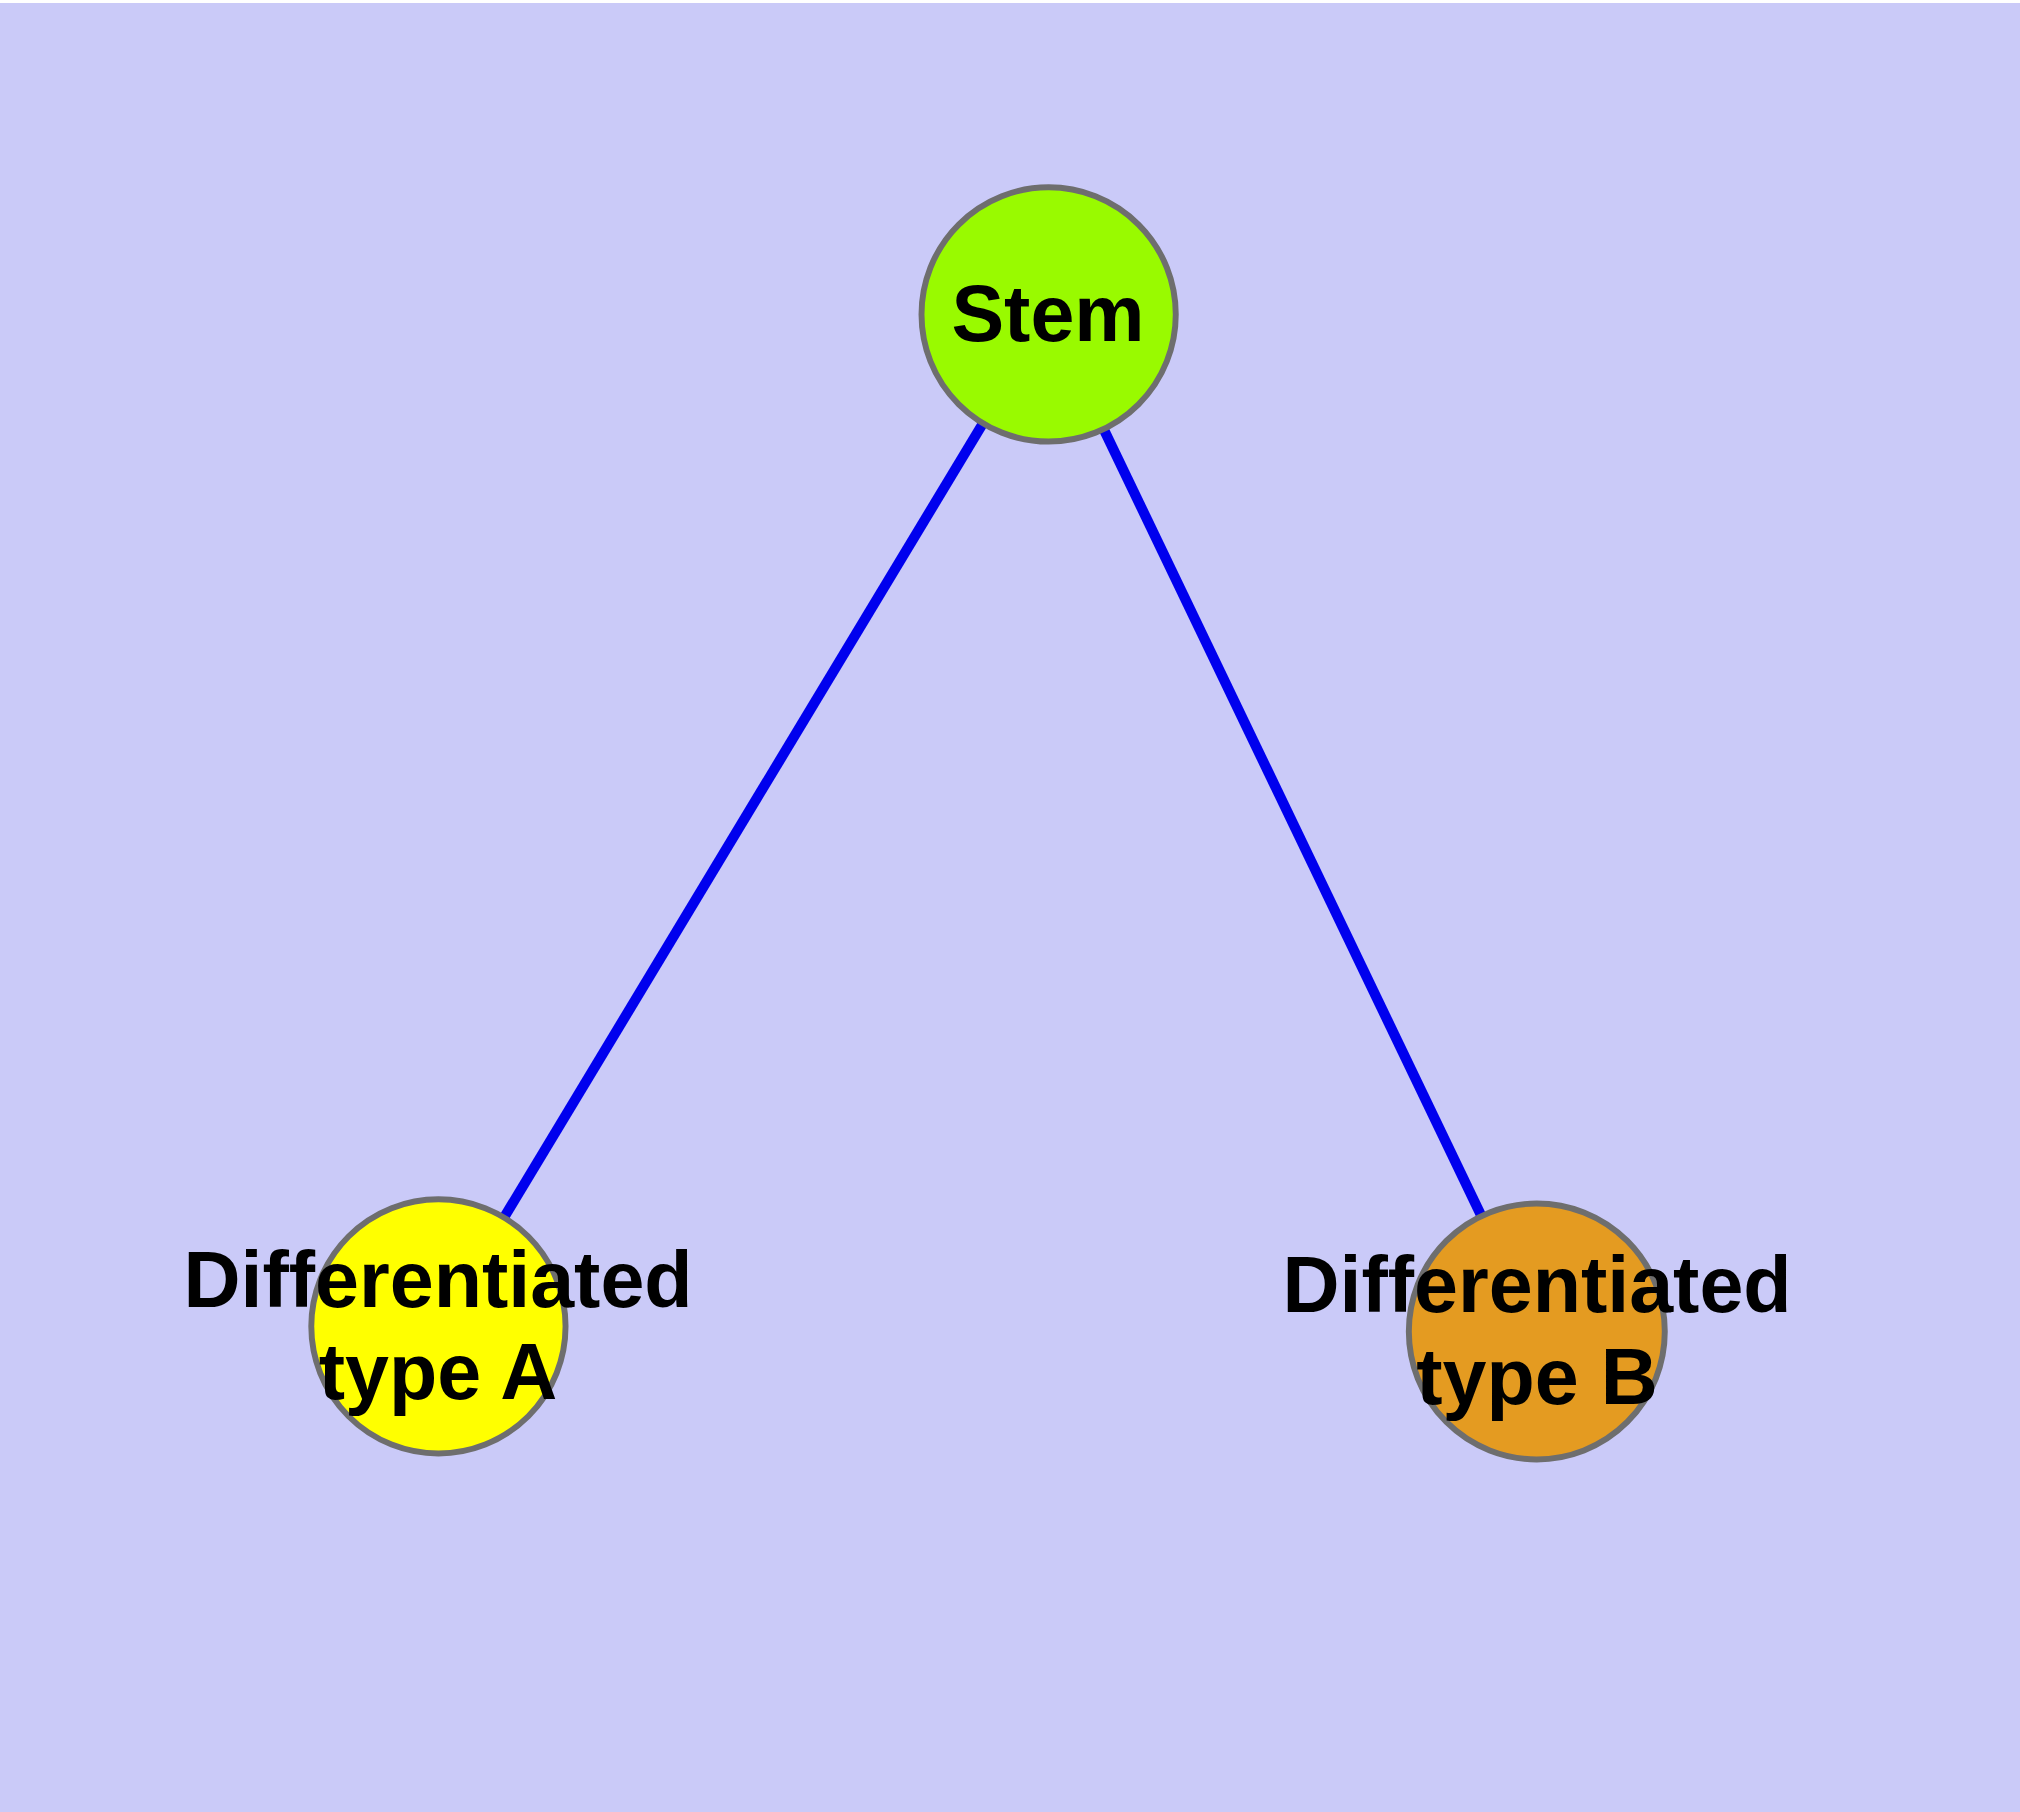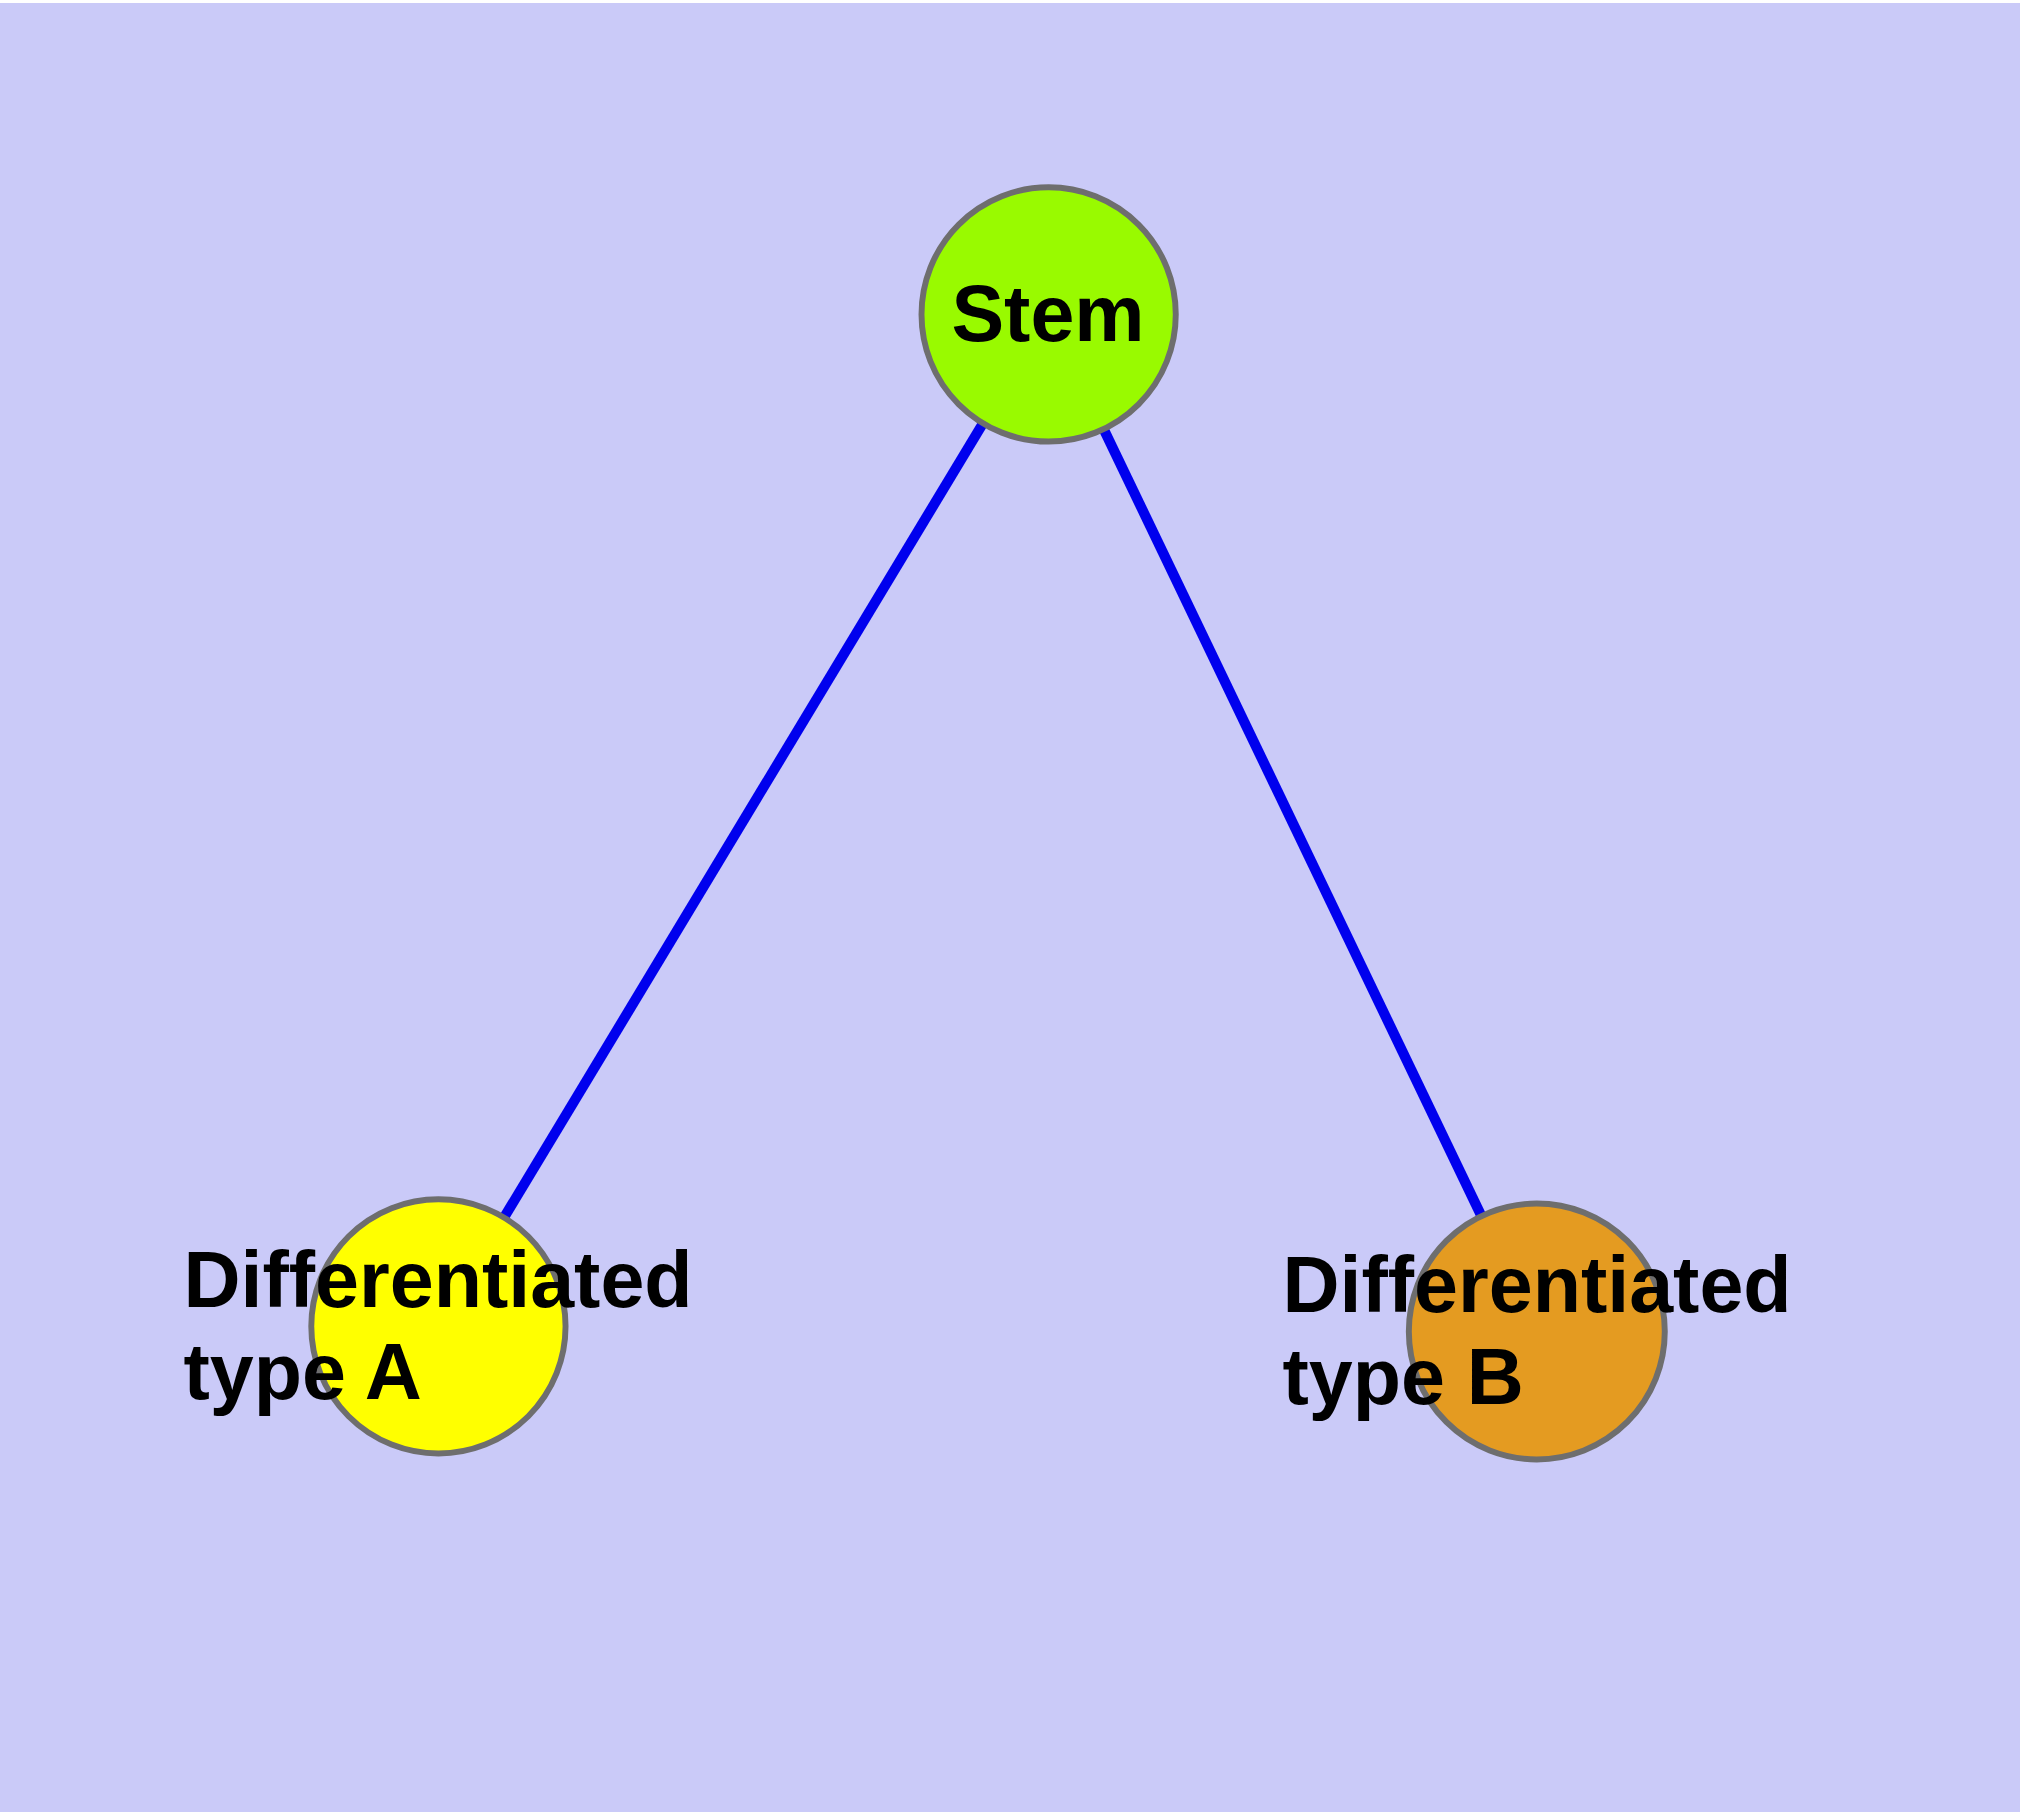--- a/index.html
+++ b/index.html
@@ -34,20 +34,21 @@
     height: 1812px;
     z-index: 2;
     pointer-events: none;
   }
   .node-label {
     position: absolute;
     transform: translate(-50%, -50%);
     font-weight: bold;
     font-size: 79px;
     line-height: 92px;
+    text-align: center;
     white-space: pre-line;
   }
 </style>
 </head>
 <body>
 
 <div id="canvas" style="background: rgb(202, 202, 248);">
   <div id="top-strip" style="background: rgb(255, 255, 255);"></div>
   <svg id="graph" viewBox="0 0 2384 2138" xmlns="http://www.w3.org/2000/svg">
     <g id="edges">

